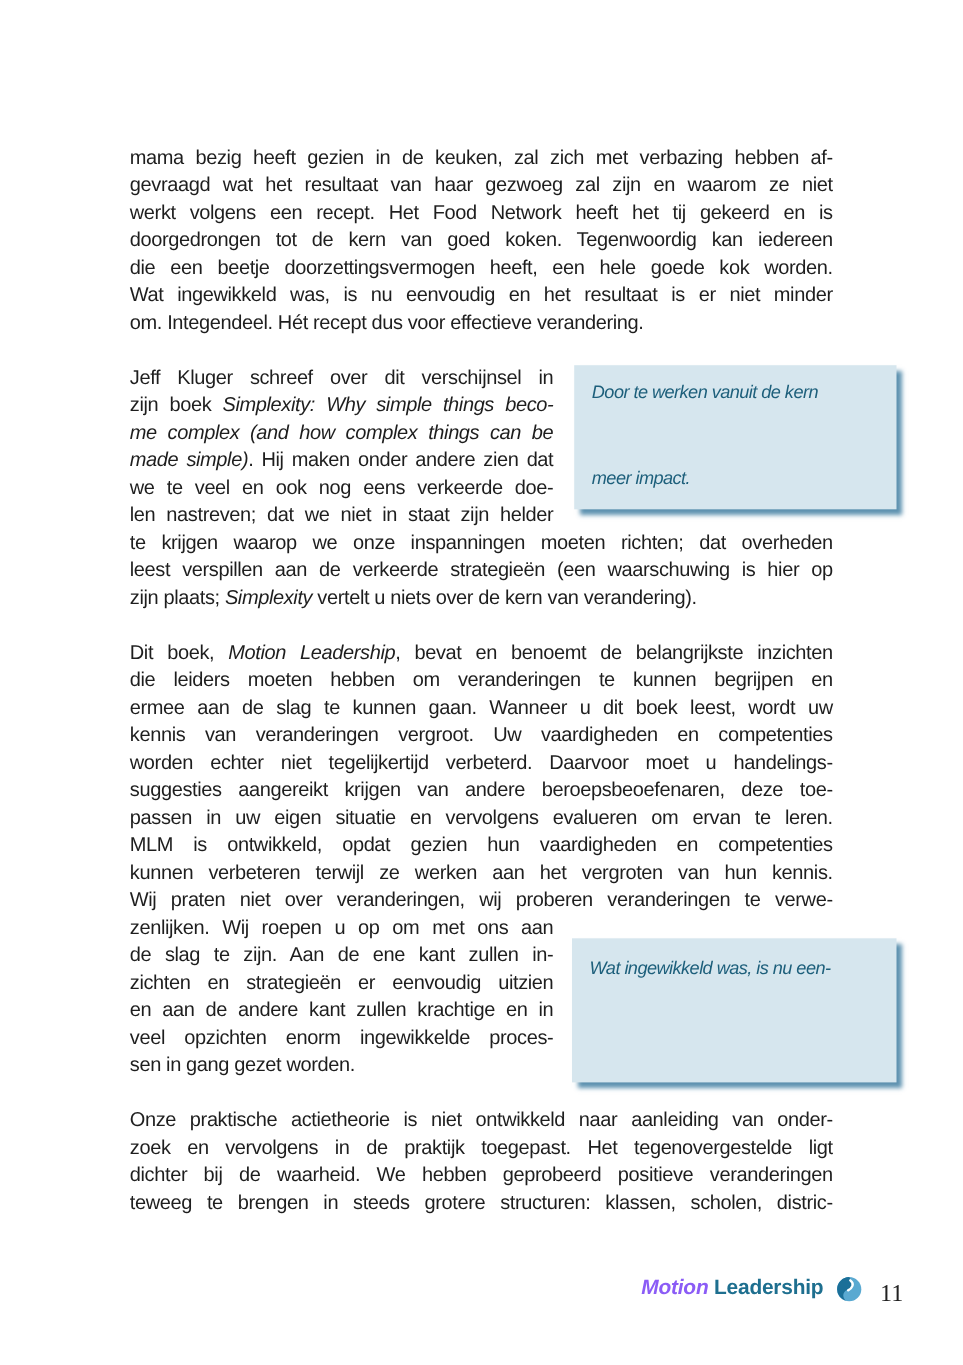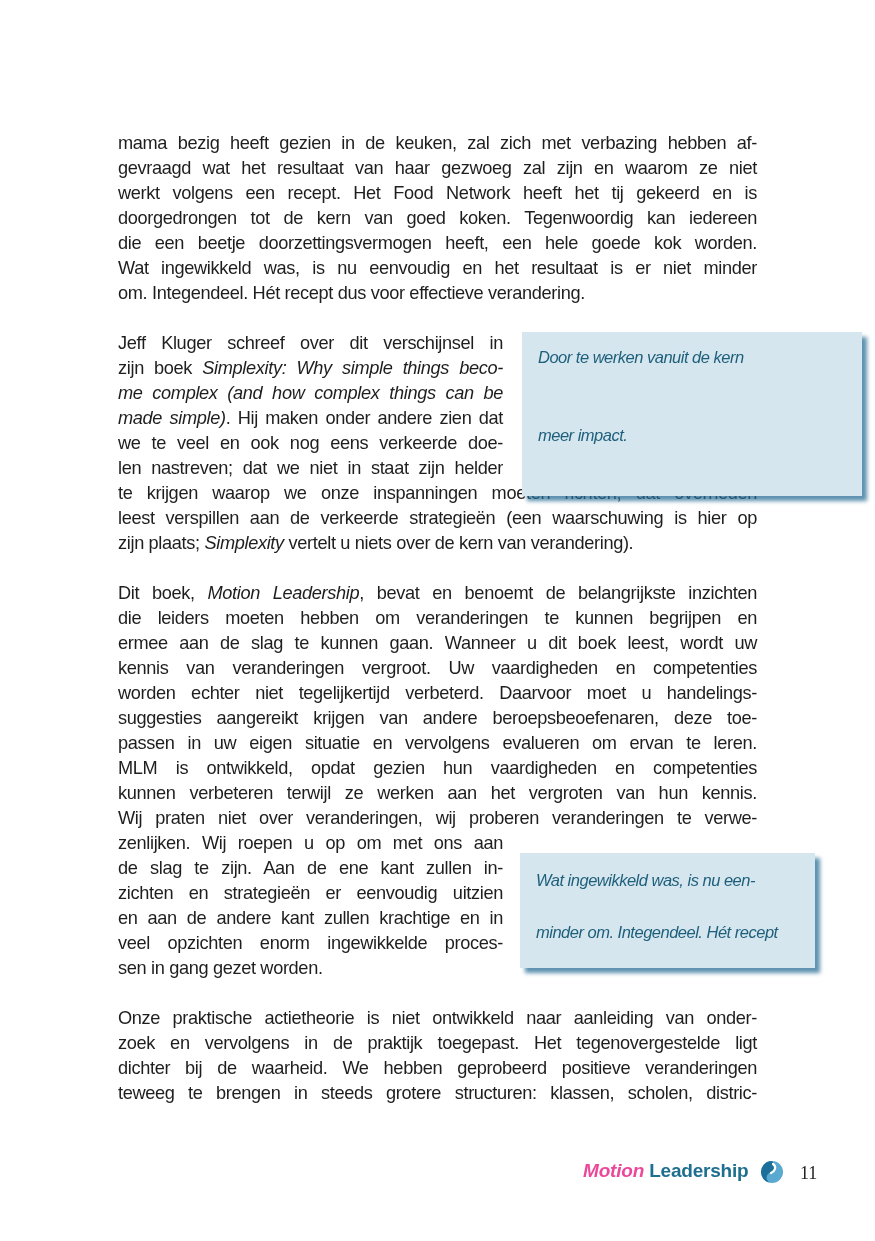--- a/index.html
+++ b/index.html
@@ -20,23 +20,23 @@
     box-shadow: 5px 5px 4px rgba(40,110,150,0.75);
   }
   .callout .ct {
     position: absolute; left: 16px; font-size: 16.5px; line-height: 26px; font-style: italic;
     color: #1d5f7b; white-space: nowrap; letter-spacing: -0.5px;
   }
   .footer-brand {
     position: absolute; left: 583px; top: 1160px; font-size: 19px; font-weight: bold; color: #1e6f8f;
     white-space: nowrap; letter-spacing: -0.2px;
   }
-  .footer-brand .m { font-style: italic; color: #ec4899; }
+  .footer-brand .m { font-style: italic; color: #8b5cf6; }
   .logo { position: absolute; left: 760px; top: 1160px; width: 24px; height: 24px; }
-  .pagenum { position: absolute; left: 800px; top: 1163px; font-size: 18px; color: #222; font-family: "Liberation Serif", serif; }
+  .pagenum { position: absolute; left: 800px; top: 1163px; font-size: 22px; color: #222; font-family: "Liberation Serif", serif; }
 </style>
 </head>
 <body>
 
 <div>
   <div class="line full" style="top:131px">mama bezig heeft gezien in de keuken, zal zich met verbazing hebben af-</div>
   <div class="line full" style="top:156px">gevraagd wat het resultaat van haar gezwoeg zal zijn en waarom ze niet</div>
   <div class="line full" style="top:181px">werkt volgens een recept. Het Food Network heeft het tij gekeerd en is</div>
   <div class="line full" style="top:206px">doorgedrongen tot de kern van goed koken. Tegenwoordig kan iedereen</div>
   <div class="line full" style="top:231px">die een beetje doorzettingsvermogen heeft, een hele goede kok worden.</div>
@@ -49,21 +49,21 @@
   <div class="line narrow" style="top:356px"><span>zijn boek </span><i>Simplexity: Why simple things beco-</i></div>
   <div class="line narrow" style="top:381px"><i>me complex (and how complex things can be</i></div>
   <div class="line narrow" style="top:406px"><i>made simple)</i><span>. Hij maken onder andere zien dat</span></div>
   <div class="line narrow" style="top:431px">we te veel en ook nog eens verkeerde doe-</div>
   <div class="line narrow" style="top:456px">len nastreven; dat we niet in staat zijn helder</div>
   <div class="line full" style="top:481px">te krijgen waarop we onze inspanningen moeten richten; dat overheden</div>
   <div class="line full" style="top:506px">leest verspillen aan de verkeerde strategieën (een waarschuwing is hier op</div>
   <div class="line full last" style="top:531px"><span>zijn plaats; </span><i>Simplexity</i><span> vertelt u niets over de kern van verandering).</span></div>
 </div>
 
-<div class="callout" style="left:522px; top:332px; width:293px; height:164px;padding-left:47px;">
+<div class="callout" style="left:522px; top:332px; width:293px; height:131px;">
   <div class="ct" style="top:12px">Door te werken vanuit de kern</div>
   <div class="ct" style="top:90px">meer impact.</div>
 </div>
 
 <div>
   <div class="line full" style="top:581px"><span>Dit boek, </span><i>Motion Leadership</i><span>, bevat en benoemt de belangrijkste inzichten</span></div>
   <div class="line full" style="top:606px">die leiders moeten hebben om veranderingen te kunnen begrijpen en</div>
   <div class="line full" style="top:631px">ermee aan de slag te kunnen gaan. Wanneer u dit boek leest, wordt uw</div>
   <div class="line full" style="top:656px">kennis van veranderingen vergroot. Uw vaardigheden en competenties</div>
   <div class="line full" style="top:681px">worden echter niet tegelijkertijd verbeterd. Daarvoor moet u handelings-</div>
@@ -73,23 +73,22 @@
   <div class="line full" style="top:781px">kunnen verbeteren terwijl ze werken aan het vergroten van hun kennis.</div>
   <div class="line full" style="top:806px">Wij praten niet over veranderingen, wij proberen veranderingen te verwe-</div>
   <div class="line narrow" style="top:831px">zenlijken. Wij roepen u op om met ons aan</div>
   <div class="line narrow" style="top:856px">de slag te zijn. Aan de ene kant zullen in-</div>
   <div class="line narrow" style="top:881px">zichten en strategieën er eenvoudig uitzien</div>
   <div class="line narrow" style="top:906px">en aan de andere kant zullen krachtige en in</div>
   <div class="line narrow" style="top:931px">veel opzichten enorm ingewikkelde proces-</div>
   <div class="line narrow last" style="top:956px">sen in gang gezet worden.</div>
 </div>
 
-<div class="callout" style="left:520px; top:853px; width:295px; height:115px;">
+<div class="callout" style="left:520px; top:853px; width:295px; height:131px;">
   <div class="ct" style="top:14px">Wat ingewikkeld was, is nu een-</div>
-  <div class="ct" style="top:66px">minder om. Integendeel. Hét recept</div>
 </div>
 
 <div>
   <div class="line full" style="top:1006px">Onze praktische actietheorie is niet ontwikkeld naar aanleiding van onder-</div>
   <div class="line full" style="top:1031px">zoek en vervolgens in de praktijk toegepast. Het tegenovergestelde ligt</div>
   <div class="line full" style="top:1056px">dichter bij de waarheid. We hebben geprobeerd positieve veranderingen</div>
   <div class="line full" style="top:1081px">teweeg te brengen in steeds grotere structuren: klassen, scholen, distric-</div>
 </div>
 
 <div class="footer-brand"><span class="m">Motion</span><span> Leadership</span></div>

